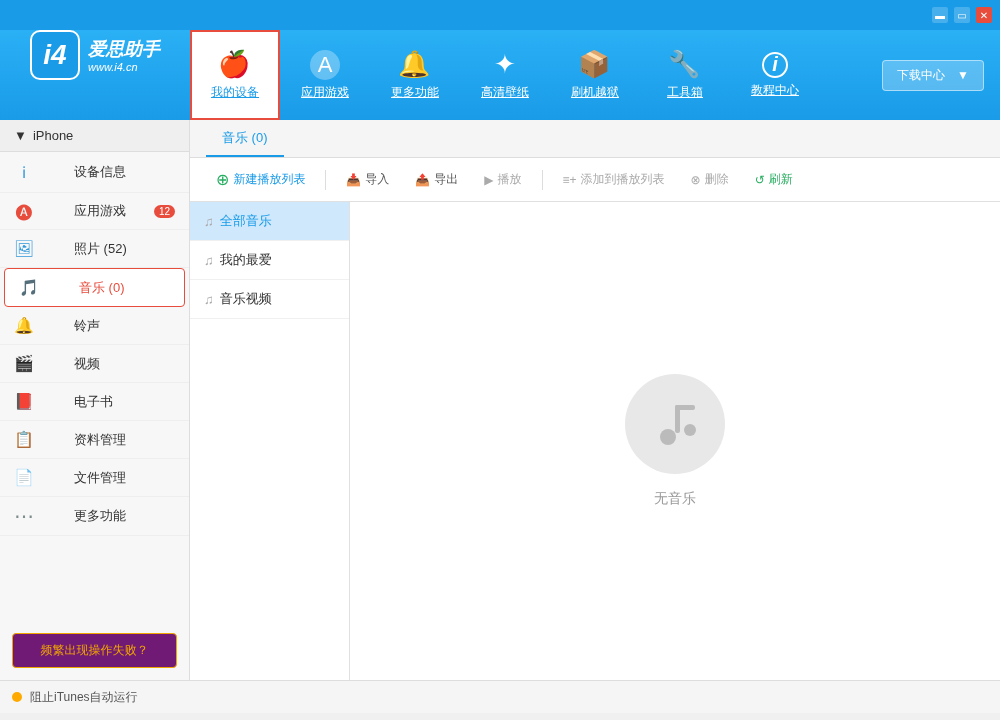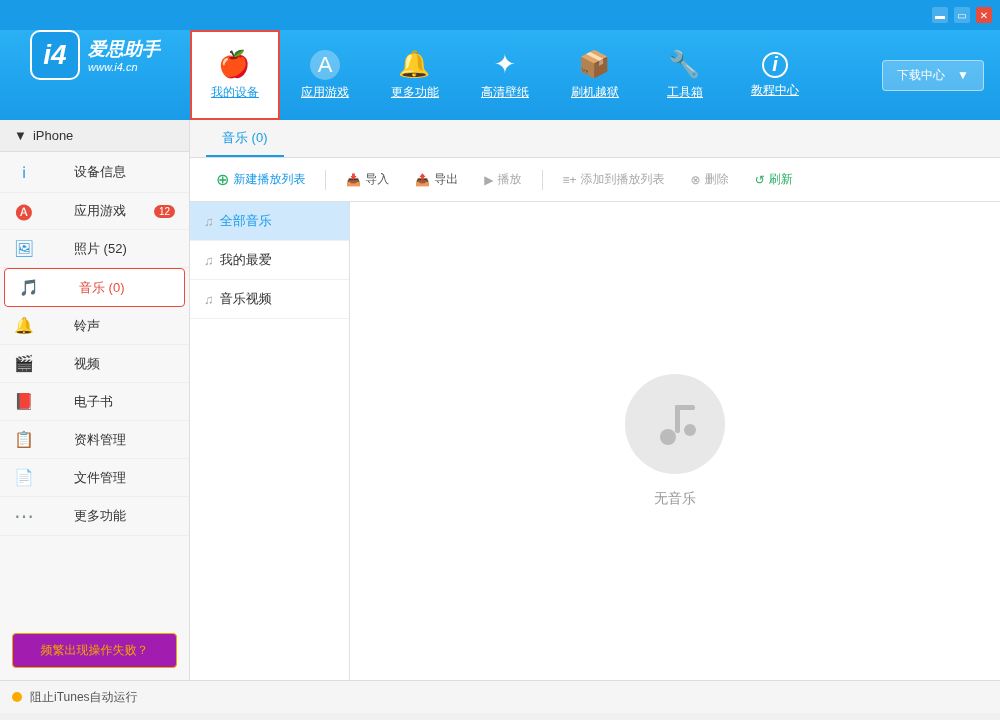--- a/index.html
+++ b/index.html
@@ -92,21 +92,21 @@
     .sidebar-item .item-label { flex: 1; font-size: 13px; margin-left: 32px; }
     .badge {
       background: #e74c3c; color: white; border-radius: 10px;
       font-size: 10px; padding: 1px 5px; min-width: 18px; text-align: center;
     }
 
     .sidebar-bottom {
       margin-top: auto; padding: 12px;
     }
     .trouble-btn {
-      width: 100%; padding: 8px; background: #a21caf;
+      width: 100%; padding: 8px; background: #701a75;
       border: 1px solid #f0a500; color: #f0a500;
       border-radius: 4px; cursor: pointer; font-size: 12px; text-align: center;
     }
 
     
     .content-area {
       flex: 1; display: flex; flex-direction: column; background: white;
     }
     .content-tab-bar {
       height: 38px; background: #f5f5f5; border-bottom: 1px solid #ddd;

